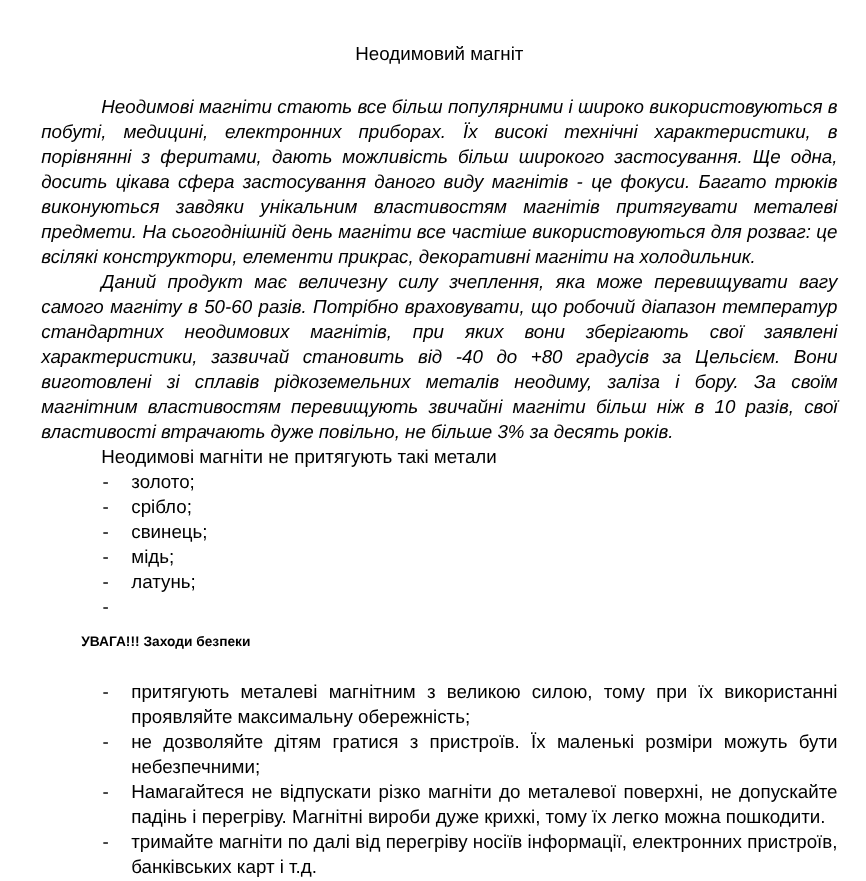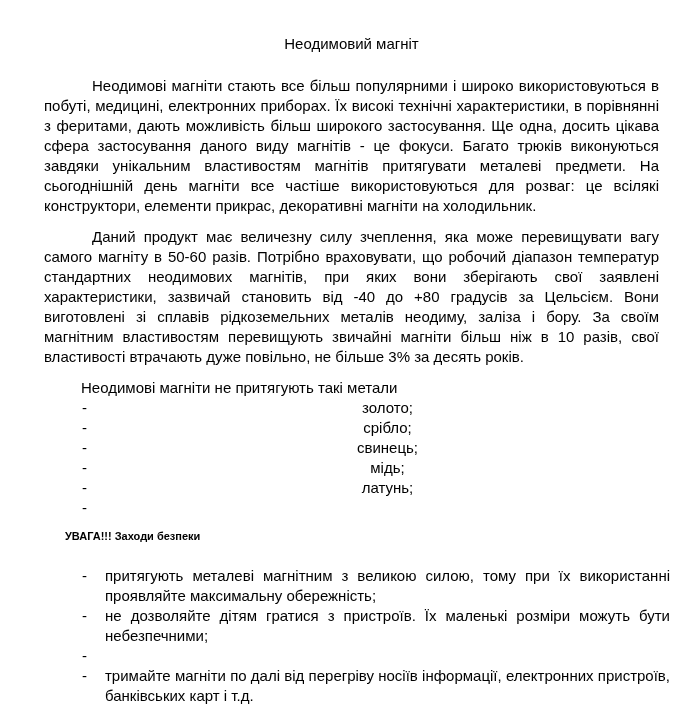--- a/index.html
+++ b/index.html
@@ -23,42 +23,43 @@
     color: #000000;
     background: #ffffff;
   }
   .doc-title {
     font-size: 15px;
     font-weight: 400;
     text-align: center;
     margin: 0 0 22px 0;
   }
   .para {
-    margin: 11px;
+    margin: 0;
     text-align: justify;
     text-indent: 48px;
+    font-style: italic;
   }
   .list-intro {
     margin: 0;
     text-align: left;
     text-indent: 48px;
   }
   .dash-list {
     margin: 0;
   }
   .dash-item {
     display: flex;
   }
   .dash-item .marker {
     flex: 0 0 23px;
     margin-left: 49px;
   }
   .dash-item .item-text {
     flex: 1 1 auto;
-    text-align: center;
+    text-align: left;
   }
   .safety .dash-item .item-text {
     text-align: justify;
   }
   .safety-heading {
     font-size: 11px;
     font-weight: 700;
     line-height: 20px;
     margin: 8px 0 20px 32px;
   }
@@ -108,20 +109,21 @@
     <div class="dash-item">
       <span class="marker">-</span>
       <span class="item-text">притягують металеві магнітним з великою силою, тому при їх використанні проявляйте максимальну обережність;</span>
     </div>
     <div class="dash-item">
       <span class="marker">-</span>
       <span class="item-text">не дозволяйте дітям гратися з пристроїв. Їх маленькі розміри можуть бути небезпечними;</span>
     </div>
     <div class="dash-item">
       <span class="marker">-</span>
+      <span class="item-text">Намагайтеся не відпускати різко магніти до металевої поверхні, не допускайте падінь і перегріву. Магнітні вироби дуже крихкі, тому їх легко можна пошкодити.</span>
     </div>
     <div class="dash-item">
       <span class="marker">-</span>
       <span class="item-text">тримайте магніти по далі від перегріву носіїв інформації, електронних пристроїв, банківських карт і т.д.</span>
     </div>
   </div>
 
 </div>
 
 </body></html>

